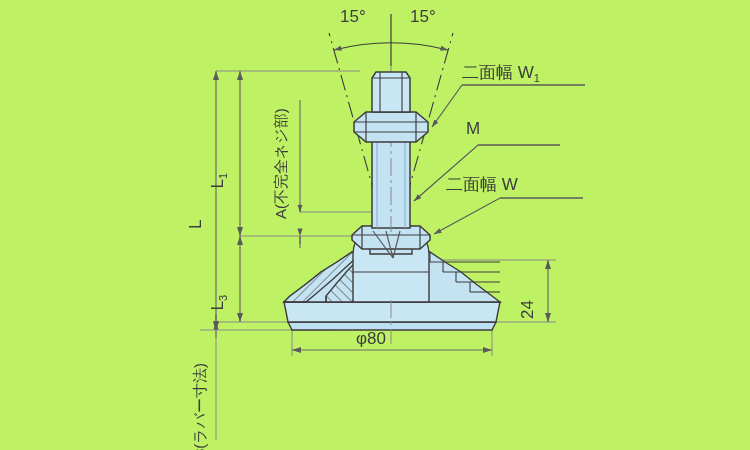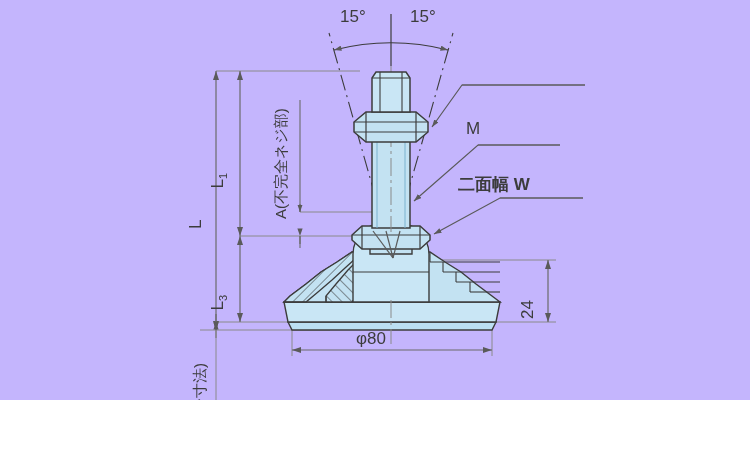--- a/index.html
+++ b/index.html
@@ -1,19 +1,19 @@
 <!DOCTYPE html>
 <html><head>
 <meta charset="utf-8">
 <style>
   html,body{margin:0;padding:0;background:#ffffff;}
   #stage{
     position:relative;
-    width:750px;height:400px;
-    background:#c4b5fd;
+    width:750px;height:450px;
+    background:#bef264;
     font-family:"Liberation Sans","DejaVu Sans",sans-serif;
     overflow:hidden;
   }
   svg#drawing{position:absolute;left:0;top:0;width:750px;height:450px;}
   .lbl{
     position:absolute;
     color:#3a3a3a;
     font-family:"Liberation Sans","DejaVu Sans",sans-serif;
     white-space:nowrap;
     line-height:1;
@@ -212,26 +212,29 @@
   </svg>
 
   <div class="lbl lbl-dim" style="left:340px;top:8px;">
     <span>15</span><span>°</span>
   </div>
 
   <div class="lbl lbl-dim" style="left:410px;top:8px;">
     <span>15</span><span>°</span>
   </div>
 
+  <div class="lbl lbl-jp" style="left:462px;top:64px;">
+    <span>二面幅</span>&nbsp;<span>W</span><span class="sub">1</span>
+  </div>
 
   <div class="lbl lbl-jp" style="left:466px;top:120px;">
     <span>M</span>
   </div>
 
-  <div class="lbl lbl-jp" style="left:458px;top:176px;font-weight:bold;">
+  <div class="lbl lbl-jp" style="left:446px;top:176px;">
     <span>二面幅</span>&nbsp;<span>W</span>
   </div>
 
   <div class="lbl lbl-dim rot90" style="left:204px;top:212px;">
     <span>L</span>
   </div>
 
   <div class="lbl lbl-dim rot90" style="left:229px;top:168px;">
     <span>L</span><span class="sub">1</span>
   </div>

